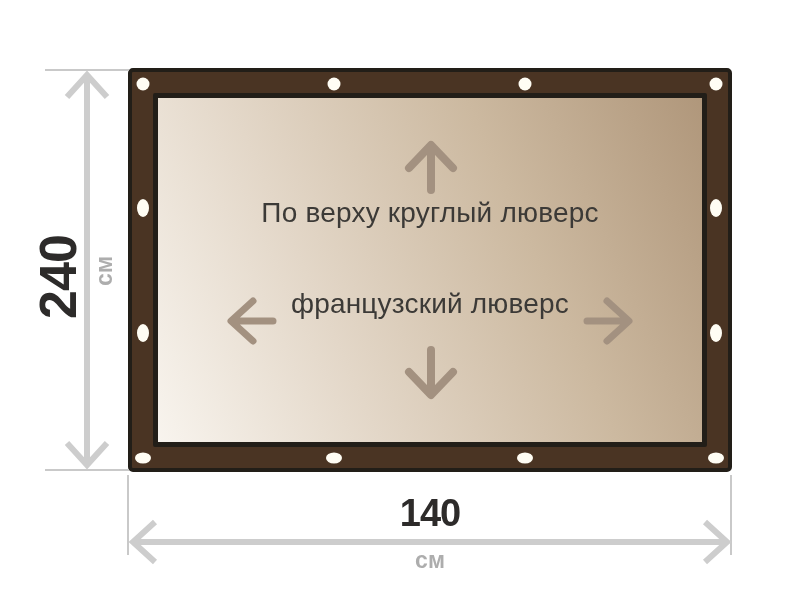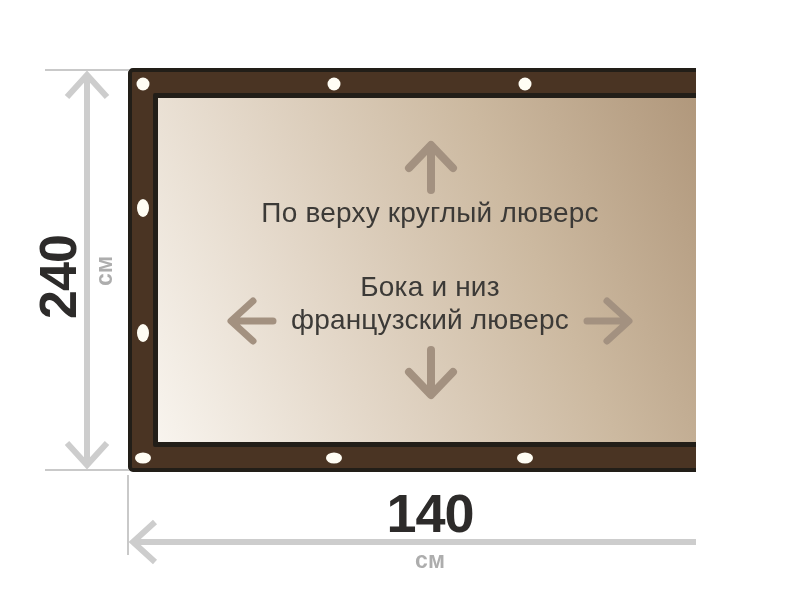--- a/index.html
+++ b/index.html
@@ -1,17 +1,17 @@
 <!DOCTYPE html>
 <html><head>
 <meta charset="utf-8">
 <style>
   html,body{margin:0;padding:0;background:#ffffff;}
   .stage{
-    position:relative;width:696px;height:600px;background:#ffffff;overflow:hidden;
+    position:relative;width:800px;height:600px;background:#ffffff;overflow:hidden;
     font-family:"Liberation Sans",sans-serif;
   }
   
   .banner{
     position:absolute;left:128px;top:68px;width:604px;height:404px;
     background:#4a3423;border:4px solid #221e18;border-radius:5px;box-sizing:border-box;
   }
   .canvas{
     position:absolute;left:21px;top:21px;right:21px;bottom:21px;
     border:5px solid #221e18;border-radius:2px;box-sizing:border-box;
@@ -24,21 +24,21 @@
   .ey-h{width:16px;height:11px;}
   
   .inner-label{
     position:absolute;transform:translate(-50%,-50%);color:#3c3a37;font-size:28px;
     white-space:nowrap;text-align:center;line-height:33px;letter-spacing:.2px;
   }
   .inner-arrow{position:absolute;}
   
   .dim-value{
     position:absolute;transform:translate(-50%,-50%);color:#2d2b2a;font-weight:700;
-    font-size:54px;letter-spacing:-1px;white-space:nowrap;
+    font-size:38px;letter-spacing:-1px;white-space:nowrap;
   }
   .dim-value.vert{transform:translate(-50%,-50%) rotate(-90deg);font-size:52px;}
   .dim-unit{
     position:absolute;transform:translate(-50%,-50%);color:#adadad;font-weight:700;
     font-size:23px;white-space:nowrap;
   }
   .dim-unit.vert{transform:translate(-50%,-50%) rotate(-90deg);}
   .ext{position:absolute;background:#c9c9c9;}
   .dim-arrow{position:absolute;}
 </style>
@@ -50,21 +50,20 @@
   <div class="banner">
     <div class="canvas">
 
       <svg class="inner-arrow" style="left:241px;top:40px" width="64" height="58" viewBox="0 0 64 58">
         <path d="M32 52 L32 9 M10 30 L32 7 L54 30" fill="none" stroke="#a39180" stroke-width="8" stroke-linecap="round" stroke-linejoin="round"></path>
       </svg>
 
       <div class="inner-label" style="left:272px;top:114px">По верху круглый люверс</div>
 
       <div class="inner-label" style="left:272px;top:205px">
-        <div>Бока и низ</div>
         <div>французский люверс</div>
       </div>
 
       <svg class="inner-arrow" style="left:68px;top:198px" width="52" height="50" viewBox="0 0 52 50">
         <path d="M47 25 L8 25 M27 5 L5 25 L27 45" fill="none" stroke="#a39180" stroke-width="7" stroke-linecap="round" stroke-linejoin="round"></path>
       </svg>
 
       <svg class="inner-arrow" style="left:424px;top:198px" width="52" height="50" viewBox="0 0 52 50">
         <path d="M5 25 L44 25 M25 5 L47 25 L25 45" fill="none" stroke="#a39180" stroke-width="7" stroke-linecap="round" stroke-linejoin="round"></path>
       </svg>

